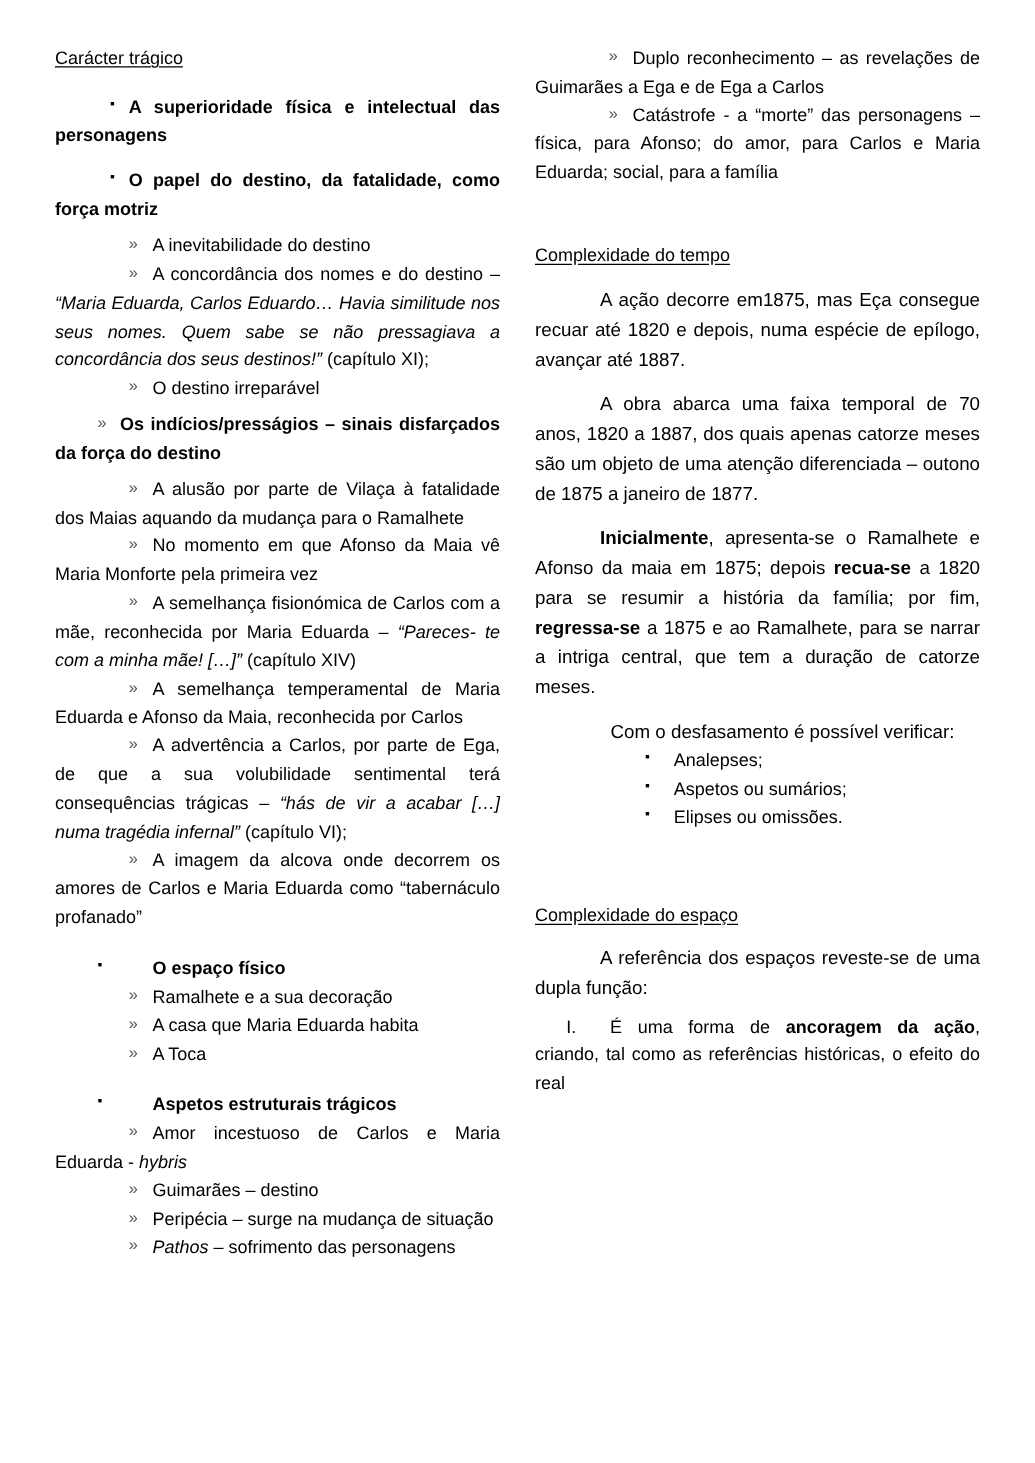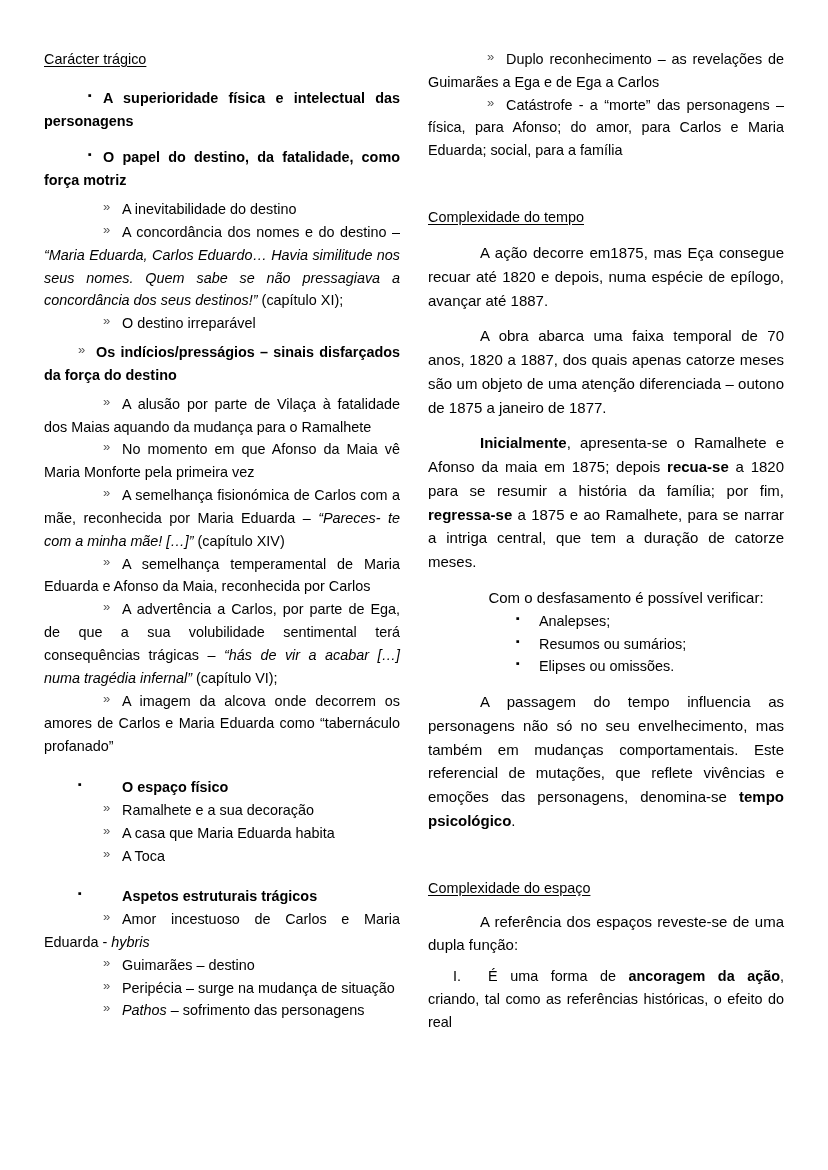--- a/index.html
+++ b/index.html
@@ -13,21 +13,21 @@
     width: 828px;
     height: 1170px;
     background: #ffffff;
     font-family: "Liberation Sans", sans-serif;
     color: #000000;
     overflow: hidden;
     box-sizing: border-box;
   }
   .columns {
     position: absolute;
-    top: 48px;
+    top: 36px;
     left: 0;
     width: 828px;
     display: flex;
     flex-direction: row;
     align-items: flex-start;
   }
   .col {
     width: 356px;
     box-sizing: border-box;
   }
@@ -276,30 +276,29 @@
       <div class="sp-12"></div>
 
       <div class="blk para-sm" style="text-align:center;">Com o desfasamento é possível verificar:</div>
 
       <div class="li li-sqR">
         <span class="mk">▪</span>
         <span class="tx">Analepses;</span>
       </div>
       <div class="li li-sqR">
         <span class="mk">▪</span>
-        <span class="tx">Resumos ou sumários;</span>
+        <span class="tx">Aspetos ou sumários;</span>
       </div>
       <div class="li li-sqR">
         <span class="mk">▪</span>
         <span class="tx">Elipses ou omissões.</span>
       </div>
 
       <div class="sp-12"></div>
 
-      <div class="blk para">A passagem do tempo influencia as personagens não só no seu envelhecimento, mas também em mudanças comportamentais. Este referencial de mutações, que reflete vivências e emoções das personagens, denomina-se <b>tempo psicológico</b>.</div>
 
       <div class="sp-44"></div>
 
       <div class="heading">Complexidade do espaço</div>
       <div class="sp-10"></div>
 
       <div class="blk para">A referência dos espaços reveste-se de uma dupla função:</div>
       <div class="sp-8"></div>
 
       <div class="li li-rn">

